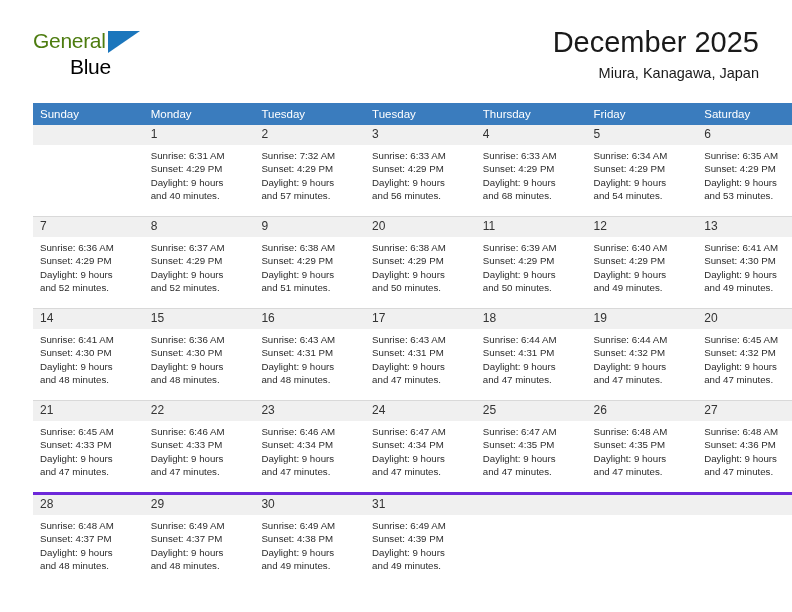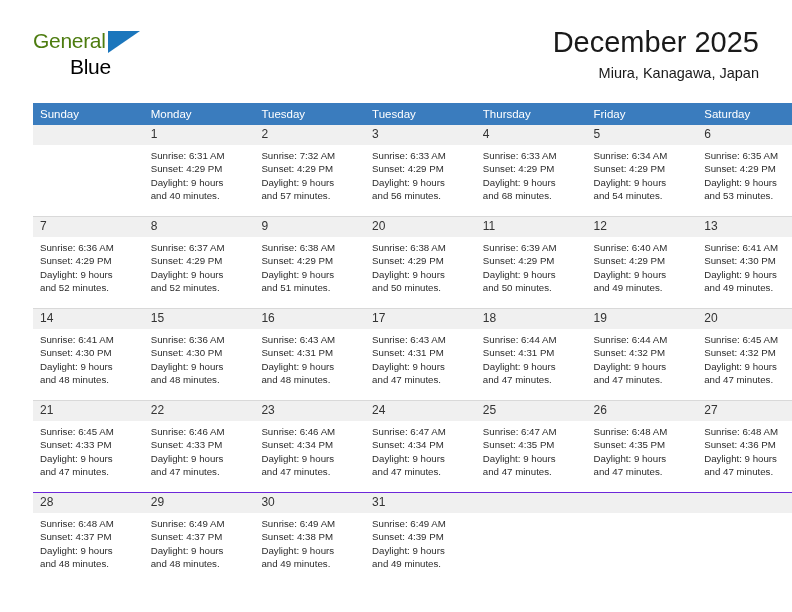--- a/index.html
+++ b/index.html
@@ -112,21 +112,21 @@
     vertical-align: top;
     padding: 0;
     width: 103.71px;
     height: 91px;
     border-top: 1px solid #d9d9d9;
   }
   tr.week-row.first td {
     border-top: none;
   }
   tr.week-row.last td {
-    border-top: 1px solid #6d28d9;
+    border-top: 3px solid #6d28d9;
   }
   .daynum {
     background: #f0f0f0;
     font-size: 12px;
     color: #333333;
     padding: 3px 0 4px 7px;
     height: 13px;
     line-height: 13px;
   }
   .daynum.empty {

